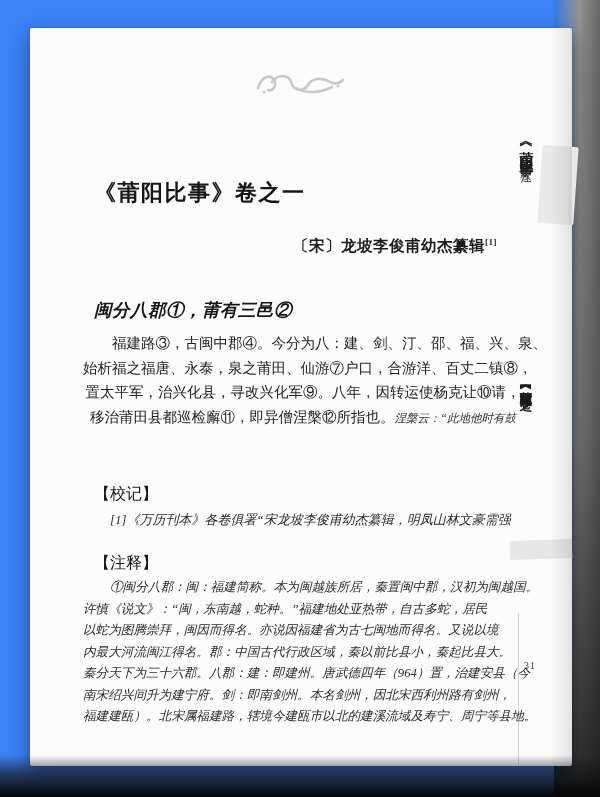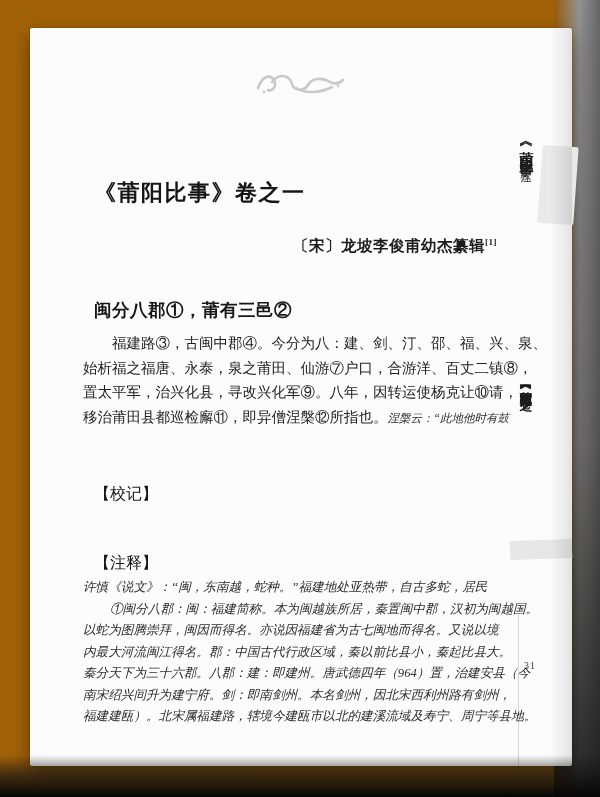--- a/index.html
+++ b/index.html
@@ -1,18 +1,18 @@
 <!DOCTYPE html>
 <html><head>
 <meta charset="utf-8">
 <style>
   html,body{margin:0;padding:0;}
   .stage{
     position:relative;width:600px;height:797px;overflow:hidden;
-    background:#a16207;
+    background:#3b82f6;
     font-family:"Liberation Serif","DejaVu Serif",serif;
   }
   
   .edge-right{
     position:absolute;top:0;right:0;width:46px;height:100%;
     background:linear-gradient(to right, rgba(200,200,200,0), #9a9a9a 55%, #6b6b6b 100%);
   }
   .edge-right-dark{
     position:absolute;top:0;right:0;width:46px;height:100%;
     background:linear-gradient(to bottom, rgba(0,0,0,0.05), rgba(0,0,0,0.25) 55%, rgba(0,0,0,0.72));
@@ -49,27 +49,27 @@
     position:absolute;left:64px;top:150px;
     font-size:22px;font-weight:bold;color:#161616;letter-spacing:1.5px;white-space:nowrap;
   }
   .attribution{
     position:absolute;right:75px;top:208px;
     font-size:15.5px;font-weight:bold;color:#1c1c1c;white-space:nowrap;letter-spacing:0.5px;
   }
   .attribution sup{font-size:9px;font-weight:bold;}
   .section-heading{
     position:absolute;left:64px;top:270px;
-    font-size:17.5px;font-weight:bold;color:#161616;white-space:nowrap;letter-spacing:0.5px;
+    font-size:17.5px;font-weight:bold;color:#161616;white-space:nowrap;letter-spacing:0.5px;font-style:italic;
   }
   .body-block{
     position:absolute;left:53px;top:303px;width:440px;
     font-size:14.5px;line-height:24.7px;color:#222;
   }
-  .body-line{white-space:nowrap;}
+  .body-line{white-space:nowrap;text-align:center;}
   .body-line.indent{padding-left:29px;}
   .small-note{font-size:11.5px;font-style:italic;color:#2d2d2d;}
   .block-heading{
     position:absolute;left:64px;
     font-size:16px;font-weight:normal;color:#161616;white-space:nowrap;
   }
   .collation-heading{top:456px;}
   .collation-block{
     position:absolute;left:53px;top:480px;width:448px;
     font-size:13px;line-height:23px;font-style:italic;color:#2b2b2b;
@@ -130,26 +130,27 @@
 
     <div class="body-block">
       <div class="body-line indent">福建路③，古闽中郡④。今分为八：建、剑、汀、邵、福、兴、泉、</div>
       <div class="body-line">始析福之福唐、永泰，泉之莆田、仙游⑦户口，合游洋、百丈二镇⑧，</div>
       <div class="body-line">置太平军，治兴化县，寻改兴化军⑨。八年，因转运使杨克让⑩请，</div>
       <div class="body-line"><span>移治莆田县都巡检廨⑪，即异僧涅槃⑫所指也。</span><span class="small-note">涅槃云：“此地他时有鼓</span></div>
     </div>
 
     <div class="block-heading collation-heading">【校记】</div>
     <div class="collation-block">
+      <div class="note-line indent">[1]《万历刊本》各卷俱署“宋龙坡李俊甫幼杰纂辑，明凤山林文豪需强</div>
     </div>
 
     <div class="block-heading annotation-heading">【注释】</div>
     <div class="annotation-block">
+      <div class="note-line indent">①闽分八郡：闽：福建简称。本为闽越族所居，秦置闽中郡，汉初为闽越国。</div>
       <div class="note-line">许慎《说文》：“闽，东南越，蛇种。”福建地处亚热带，自古多蛇，居民</div>
-      <div class="note-line indent">①闽分八郡：闽：福建简称。本为闽越族所居，秦置闽中郡，汉初为闽越国。</div>
       <div class="note-line">以蛇为图腾崇拜，闽因而得名。亦说因福建省为古七闽地而得名。又说以境</div>
       <div class="note-line">内最大河流闽江得名。郡：中国古代行政区域，秦以前比县小，秦起比县大。</div>
       <div class="note-line">秦分天下为三十六郡。八郡：建：即建州。唐武德四年（964）置，治建安县（今</div>
       <div class="note-line">南宋绍兴间升为建宁府。剑：即南剑州。本名剑州，因北宋西利州路有剑州，</div>
       <div class="note-line">福建建瓯）。北宋属福建路，辖境今建瓯市以北的建溪流域及寿宁、周宁等县地。</div>
     </div>
 
     <div class="margin-series">
       <span>《莆阳比事》</span><span class="suffix">校注</span>
     </div>

